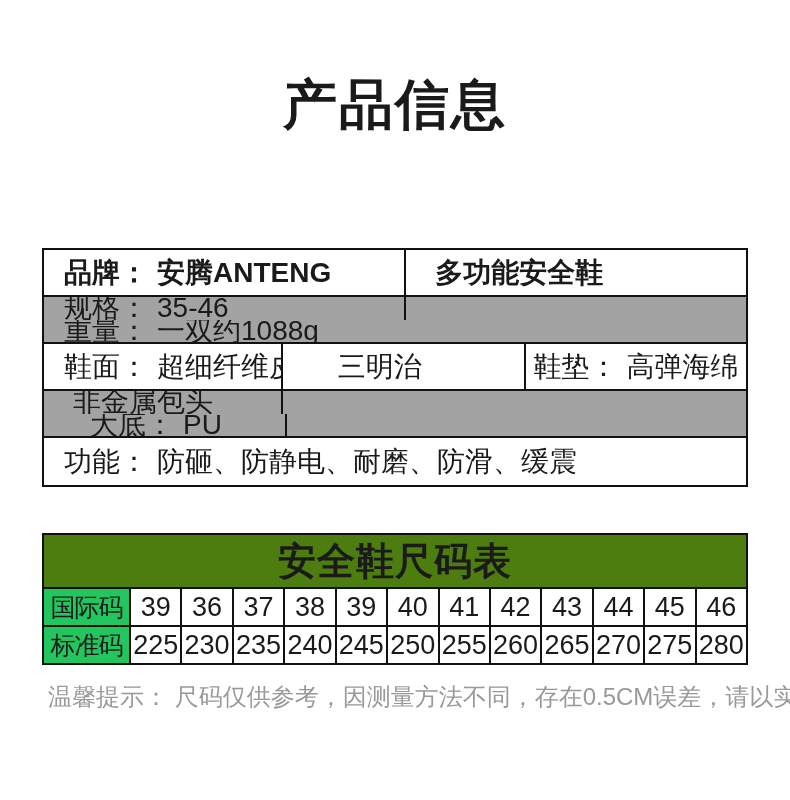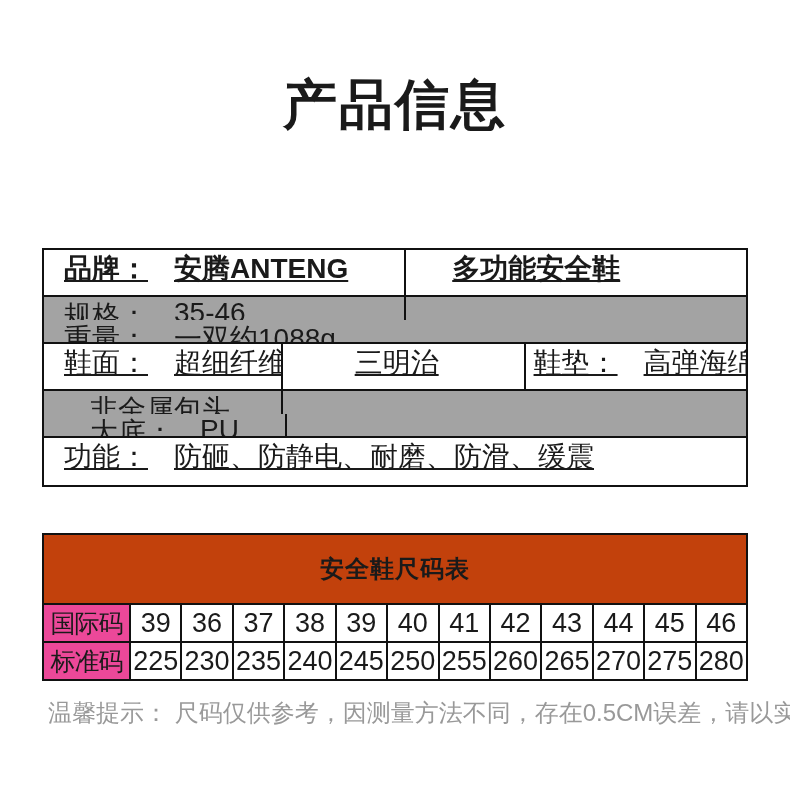--- a/index.html
+++ b/index.html
@@ -21,61 +21,60 @@
   }
   .content { margin:0 42px; }
 
   
   .info-table { margin-top:95px; border:2px solid #111; }
   .irow { display:flex; height:47px; border-bottom:2px solid #111; }
   .irow:last-child { border-bottom:none; }
   .irow.shade { background:#a3a3a3;flex-direction:column; }
   .irow.bold .cell { font-weight:700; }
   .cell {
-    display:flex; 
+    display:flex; align-items:center;
     border-right:2px solid #111;
     padding-left:20px;
     font-size:28px;
     overflow:hidden;
     white-space:nowrap;
-    text-decoration:underline;
   }
   .cell:last-child { border-right:none; }
   .cell.indent { padding-left:46px; }
   .cell.indent-sm { padding-left:8px; }
   .w2a { width:51.6%; } .w2b { width:48.4%; }
   .w3a { width:34%; } .w3b { width:34.6%; } .w3c { width:31.4%; }
   .wfull { width:100%; }
-  .val { margin-left:26px; }
+  .val { margin-left:9px; }
 
   
   .size-table {
     margin-top:46px;
     border:2px solid #111;
     display:grid;
     grid-template-columns:85px repeat(12, 1fr);
   }
   .size-header {
     grid-column:1 / -1;
-    height:68px;
-    background:#c2410c;
+    height:52px;
+    background:#4d7c0f;
     display:flex; align-items:center; justify-content:center;
-    font-size:24px; font-weight:700;
+    font-size:38px; font-weight:700;
     letter-spacing:1px;
   }
   .size-cell {
     height:38px;
     display:flex; align-items:center; justify-content:center;
     font-size:27px;
     border-top:2px solid #111;
     border-left:2px solid #111;
   }
   .size-cell.row-label {
     border-left:none;
-    background:#ec4899;
+    background:#22c55e;
     font-size:25px;
     letter-spacing:-1px;
   }
 
   
   .tip {
     margin-top:16px;
     padding-left:6px;
     font-size:24px;
     color:#999999;

